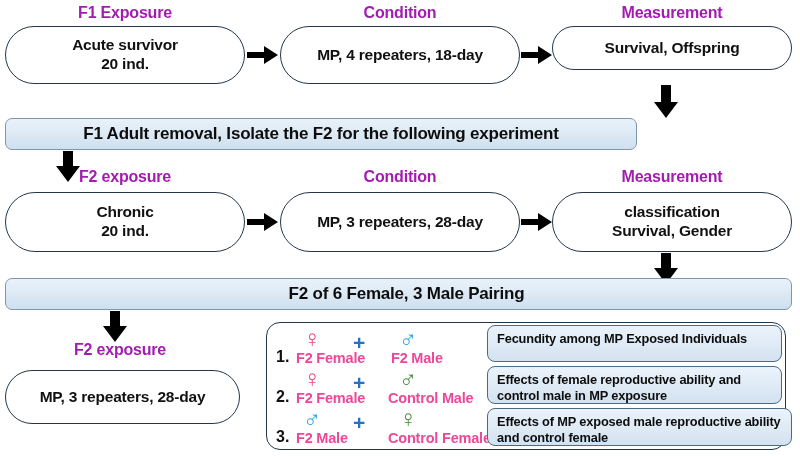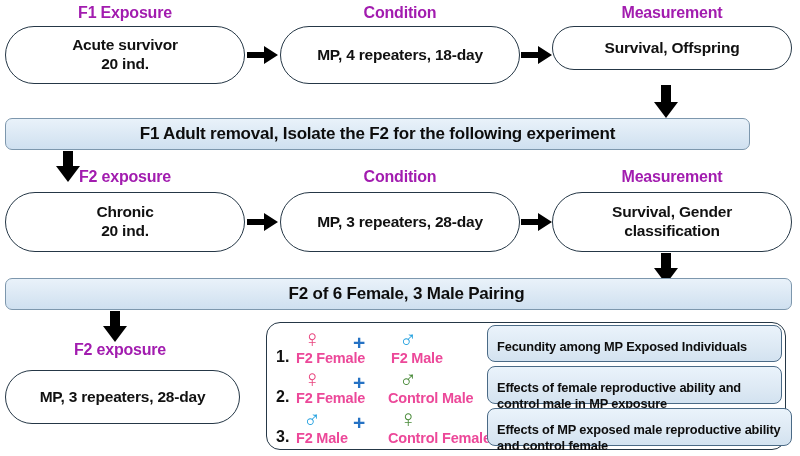--- a/index.html
+++ b/index.html
@@ -122,21 +122,21 @@
   .outcome {
     position: absolute;
     box-sizing: border-box;
     border: 1.5px solid #4a6a86;
     border-radius: 8px;
     background: linear-gradient(180deg, #eaf3fb 0%, #dde9f4 60%, #d3e2f0 100%);
     font-size: 12.8px;
     font-weight: bold;
     color: #0d0d0d;
     line-height: 1.28;
-    padding: 13px 8px 4px 9px;
+    padding: 5px 8px 4px 9px;
     letter-spacing: -0.15px;
   }
 </style>
 </head>
 <body>
 
 <div id="canvas">
 
   <div class="col-head" style="left:5px; top:4px; width:240px;">F1 Exposure</div>
   <div class="col-head" style="left:280px; top:4px; width:240px;">Condition</div>
@@ -164,21 +164,21 @@
   <svg class="arrow-right" style="left:247px; top:43px;" width="32" height="24" viewBox="0 0 32 24">
     <path d="M0 9 L17 9 L17 3 L31 12 L17 21 L17 15 L0 15 Z" fill="#000000"></path>
   </svg>
   <svg class="arrow-right" style="left:521px; top:43px;" width="32" height="24" viewBox="0 0 32 24">
     <path d="M0 9 L17 9 L17 3 L31 12 L17 21 L17 15 L0 15 Z" fill="#000000"></path>
   </svg>
   <svg class="arrow-down" style="left:653px; top:85px;" width="26" height="34" viewBox="0 0 26 34">
     <path d="M8 0 L18 0 L18 17 L25 17 L13 33 L1 17 L8 17 Z" fill="#000000"></path>
   </svg>
 
-  <div class="banner" style="left:5px; top:118px; width:745px; height:32px;">F1 Adult removal, Isolate the F2 for the following experiment</div>
+  <div class="banner" style="left:5px; top:118px; width:632px; height:32px;">F1 Adult removal, Isolate the F2 for the following experiment</div>
 
   <svg class="arrow-down" style="left:55px; top:151px;" width="26" height="32" viewBox="0 0 26 32">
     <path d="M8 0 L18 0 L18 15 L25 15 L13 31 L1 15 L8 15 Z" fill="#000000"></path>
   </svg>
 
   <div class="col-head" style="left:5px; top:168px; width:240px;">F2 exposure</div>
   <div class="col-head" style="left:280px; top:168px; width:240px;">Condition</div>
   <div class="col-head" style="left:552px; top:168px; width:240px;">Measurement</div>
 
   <div class="stadium" style="left:5px; top:192px; width:240px; height:60px;">
@@ -189,22 +189,22 @@
   </div>
 
   <div class="stadium" style="left:280px; top:192px; width:240px; height:60px;">
     <div>
       <span>MP, 3 repeaters, 28-day</span>
     </div>
   </div>
 
   <div class="stadium" style="left:552px; top:192px; width:240px; height:60px;">
     <div>
+      <span>classification</span>
       <span>Survival, Gender</span>
-      <span>classification</span>
     </div>
   </div>
 
   <svg class="arrow-right" style="left:247px; top:210px;" width="32" height="24" viewBox="0 0 32 24">
     <path d="M0 9 L17 9 L17 3 L31 12 L17 21 L17 15 L0 15 Z" fill="#000000"></path>
   </svg>
   <svg class="arrow-right" style="left:521px; top:210px;" width="32" height="24" viewBox="0 0 32 24">
     <path d="M0 9 L17 9 L17 3 L31 12 L17 21 L17 15 L0 15 Z" fill="#000000"></path>
   </svg>
   <svg class="arrow-down" style="left:653px; top:253px;" width="26" height="32" viewBox="0 0 26 32">

